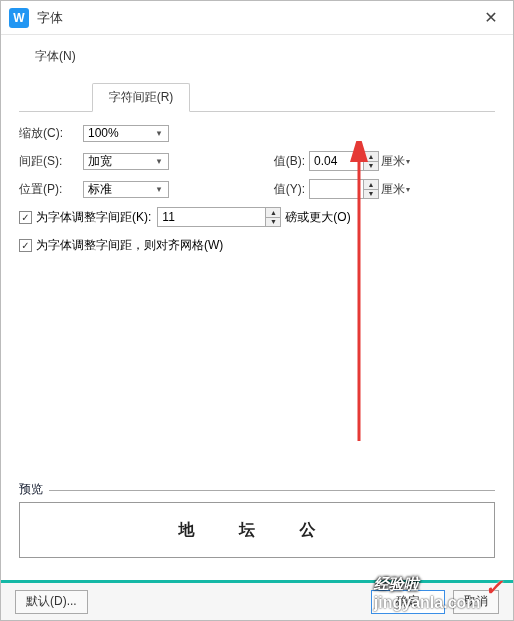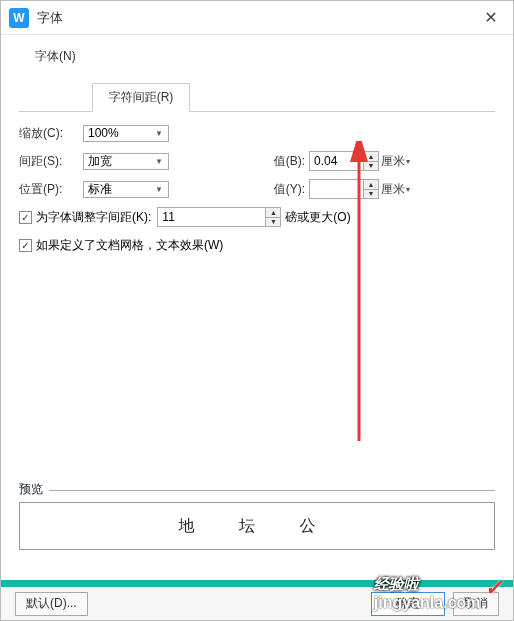--- a/index.html
+++ b/index.html
@@ -162,34 +162,35 @@
       position: relative;
     }
     .preview-label::after {
       content: "";
       position: absolute;
       left: 30px; right: 0; top: 50%;
       border-top: 1px solid #aaa;
     }
     .preview-box {
       border: 1px solid #999;
-      height: 48px;
+      height: 56px;
       display: flex;
       align-items: center;
       justify-content: center;
       font-size: 16px;
       letter-spacing: 20px;
       color: #222;
       margin-top: 2px;
+      font-weight: bold;
     }
     .footer {
       position: absolute;
       left: 0; right: 0; bottom: 0;
       height: 40px;
-      border-top: 7px solid #14b8a6;
+      border-top: 3px solid #14b8a6;
       background: #f6f6f6;
       display: flex;
       align-items: center;
       padding: 0 14px;
     }
     .btn {
       height: 24px;
       border: 1px solid #aaa;
       background: #f9f9f9;
       padding: 0 10px;
@@ -299,21 +300,21 @@
         <div class="spinner-btns">
           <div class="spinner-btn">▲</div>
           <div class="spinner-btn">▼</div>
         </div>
       </div>
       <span style="margin-left:4px">磅或更大(O)</span>
     </div>
 
     <div class="checkbox-row">
       <div class="cb">✓</div>
-      <span>如果定义了文档网格，文本效果(W)</span>
+      <span>为字体调整字间距，则对齐网格(W)</span>
     </div>
 
     <svg class="arrow-svg" width="60" height="320">
       <defs>
         <marker id="ah" markerWidth="10" markerHeight="10" refX="5" refY="3" orient="auto">
           <path d="M0,0 L10,3 L0,6 Z" fill="#e53935"></path>
         </marker>
       </defs>
       <line x1="12" y1="300" x2="12" y2="6" stroke="#e53935" stroke-width="3" marker-end="url(#ah)"></line>
     </svg>

